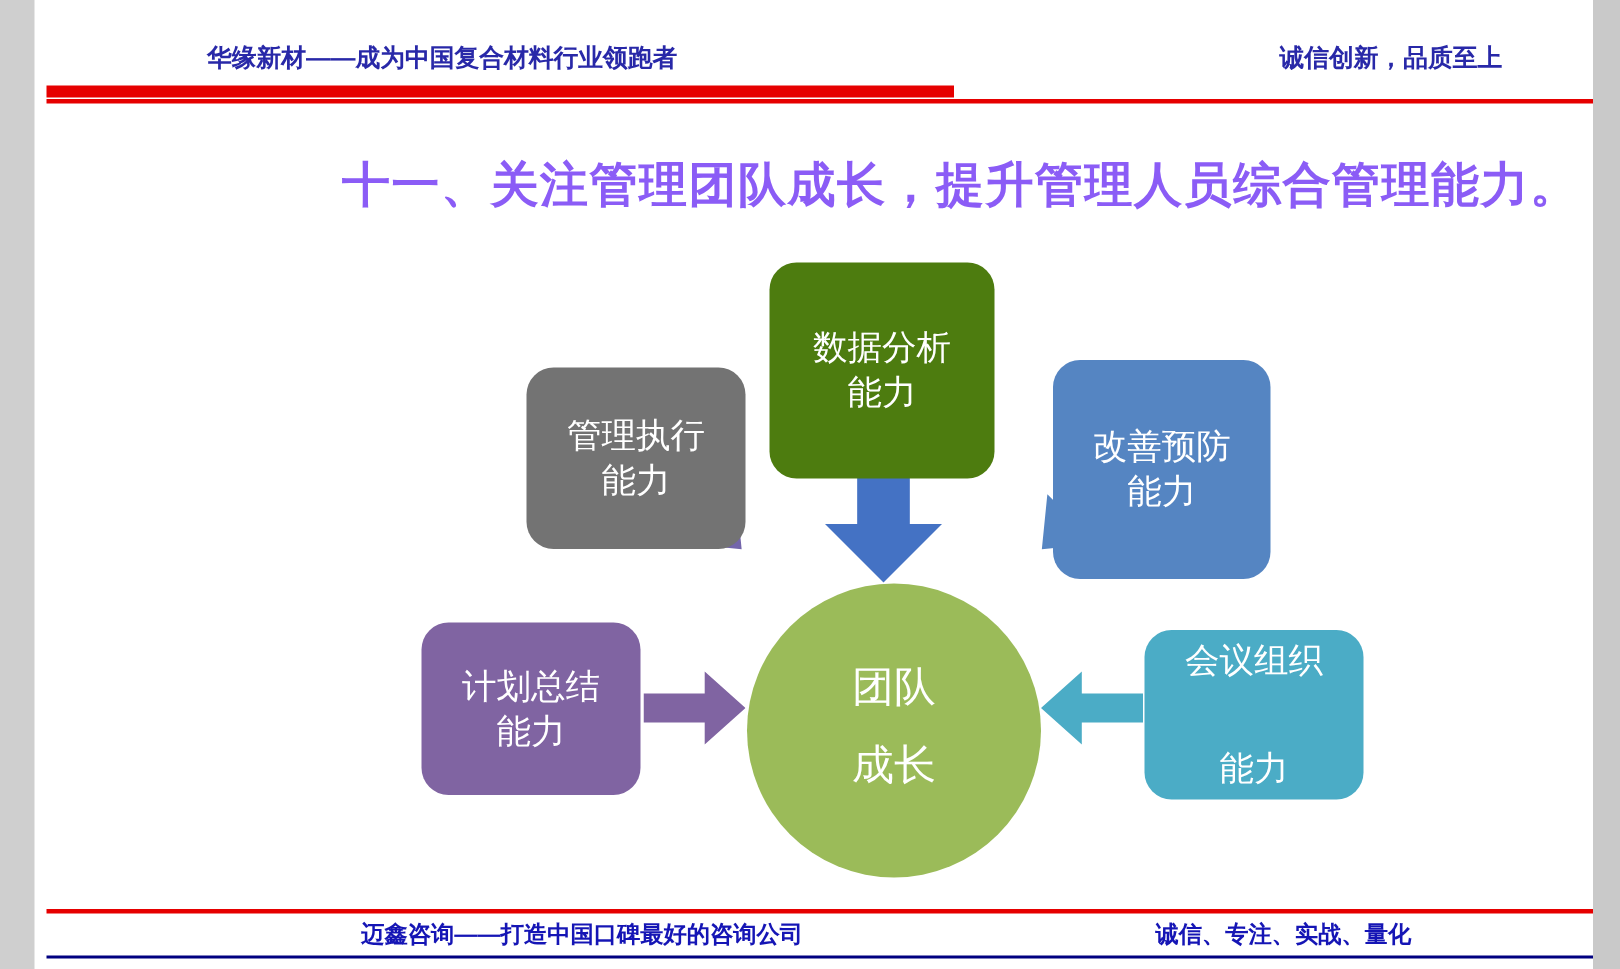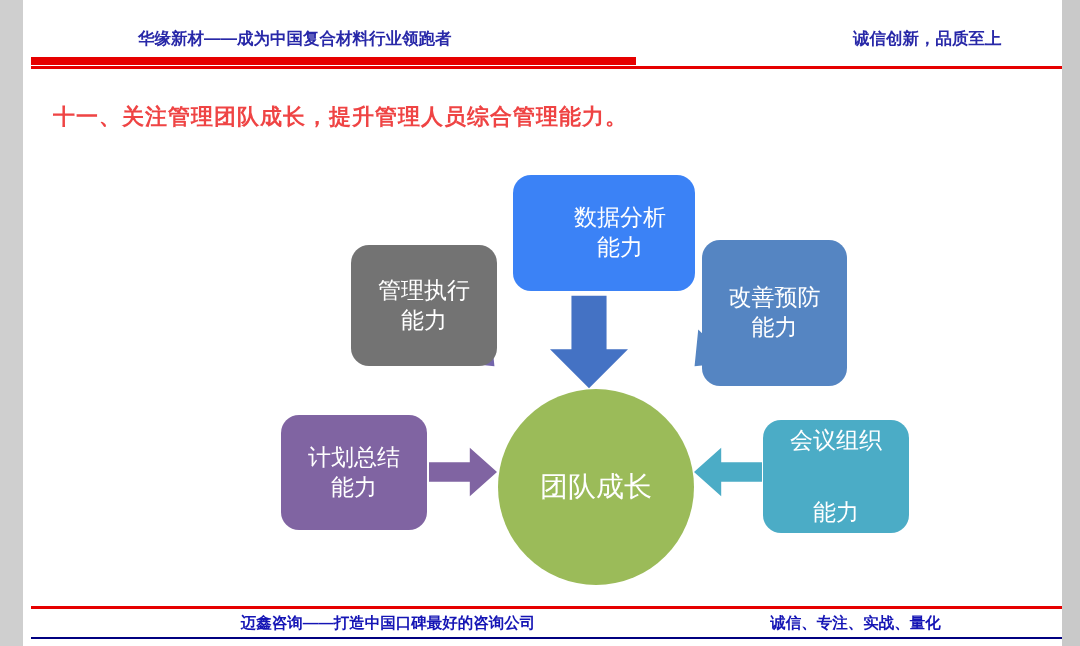--- a/index.html
+++ b/index.html
@@ -8,30 +8,30 @@
   .slide{position:absolute;left:0;top:0;width:1062px;height:646px;background:#ffffff;margin-left:23px;}
   .gray-strip{position:absolute;left:1062px;top:0;width:18px;height:646px;background:#c9c9c9;}
 
   
   .hdr-brand{position:absolute;left:115px;top:28px;font-size:16.5px;font-weight:700;white-space:nowrap;}
   .hdr-slogan{position:absolute;left:830px;top:28px;font-size:16.5px;font-weight:700;white-space:nowrap;}
   .red-bar{position:absolute;left:8px;top:57px;width:605px;height:8px;}
   .red-line-top{position:absolute;left:8px;top:66px;width:1046px;height:3px;}
 
   
-  .title{position:absolute;left:30px;top:102px;width:1000px;text-align:left;
-         font-size:22px;font-weight:700;color:#ef4444;letter-spacing:1px;white-space:nowrap;}
+  .title{position:absolute;left:30px;top:102px;width:1000px;text-align:right;
+         font-size:32px;font-weight:700;color:#8b5cf6;letter-spacing:1px;white-space:nowrap;}
 
   
   .node{position:absolute;z-index:2;border-radius:18px;display:flex;flex-direction:column;
         justify-content:center;align-items:center;color:#fff;font-size:23px;font-weight:500;
         line-height:1.3;text-align:center;background:#999;}
-  .circle{position:absolute;z-index:2;border-radius:50%;display:flex;flex-direction:row;
+  .circle{position:absolute;z-index:2;border-radius:50%;display:flex;flex-direction:column;
           justify-content:center;align-items:center;color:#fff;font-size:28px;font-weight:500;
-          line-height:1.85;text-align:center;background:#999;}
+          line-height:1.85;text-align:center;background:#999;font-family:Liberation Mono, monospace;}
   .arrow{position:absolute;z-index:1;display:block;}
 
   
   .ftr-red-line{position:absolute;left:8px;top:606px;width:1046px;height:3px;}
   .ftr-left{position:absolute;left:175px;top:613px;width:380px;text-align:center;
             font-size:15.5px;font-weight:700;white-space:nowrap;}
   .ftr-right{position:absolute;left:700px;top:613px;width:265px;text-align:center;
              font-size:15.5px;font-weight:700;white-space:nowrap;}
   .navy-line{position:absolute;left:8px;top:637px;width:1046px;height:2px;}
 </style>
@@ -61,21 +61,21 @@
     </svg>
 
     <svg class="arrow" style="left:406px;top:447px;width:68px;height:50px" viewBox="0 0 70 50">
       <polygon points="0,15 42,15 42,0 70,25 42,50 42,35 0,35" fill="#8064A2"></polygon>
     </svg>
 
     <svg class="arrow" style="left:671px;top:447px;width:68px;height:50px" viewBox="0 0 70 50">
       <polygon points="70,15 28,15 28,0 0,25 28,50 28,35 70,35" fill="#4BACC6"></polygon>
     </svg>
 
-    <div class="node" style="left: 490px; top: 175px; width: 150px; height: 116px; background-color: #3b82f6; padding-left: 32px;">
+    <div class="node" style="left: 490px; top: 175px; width: 150px; height: 144px; background-color: #4d7c0f;">
       <span>数据分析</span>
       <span>能力</span>
     </div>
 
     <div class="node" style="left: 328px; top: 245px; width: 146px; height: 121px; background-color: #737373;">
       <span>管理执行</span>
       <span>能力</span>
     </div>
 
     <div class="node" style="left: 679px; top: 240px; width: 145px; height: 146px; background-color: rgb(85, 133, 194);">

